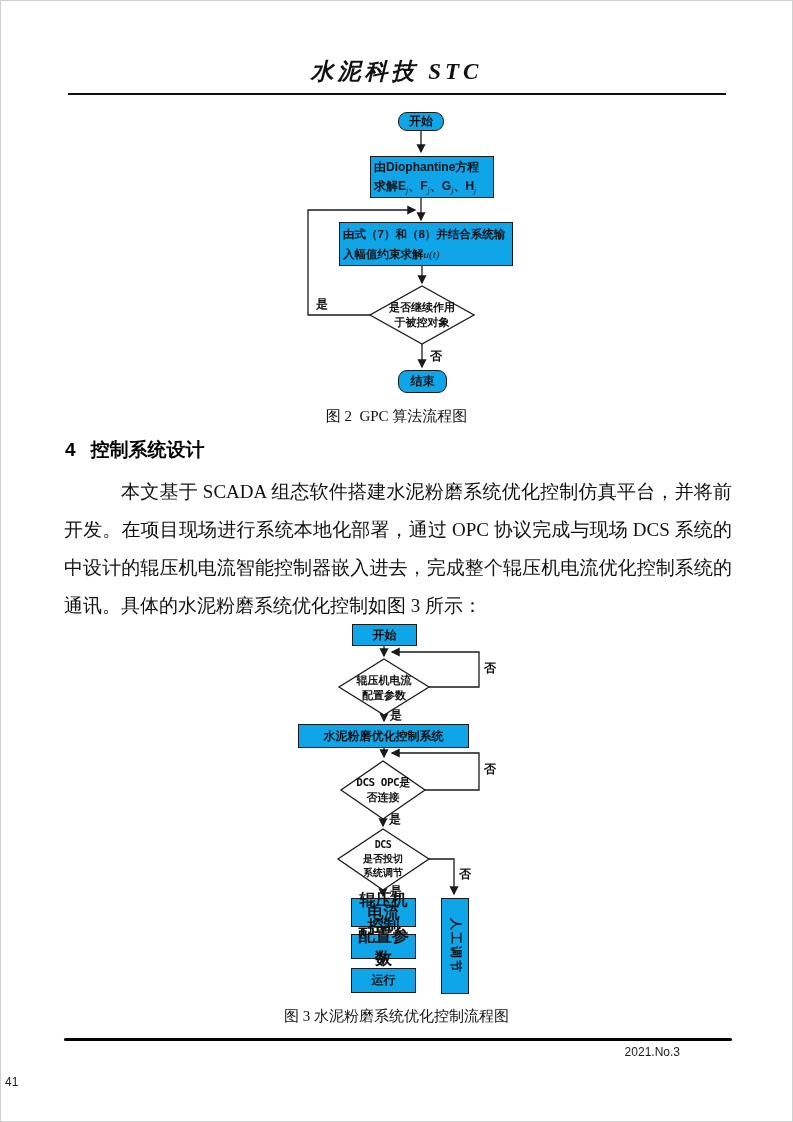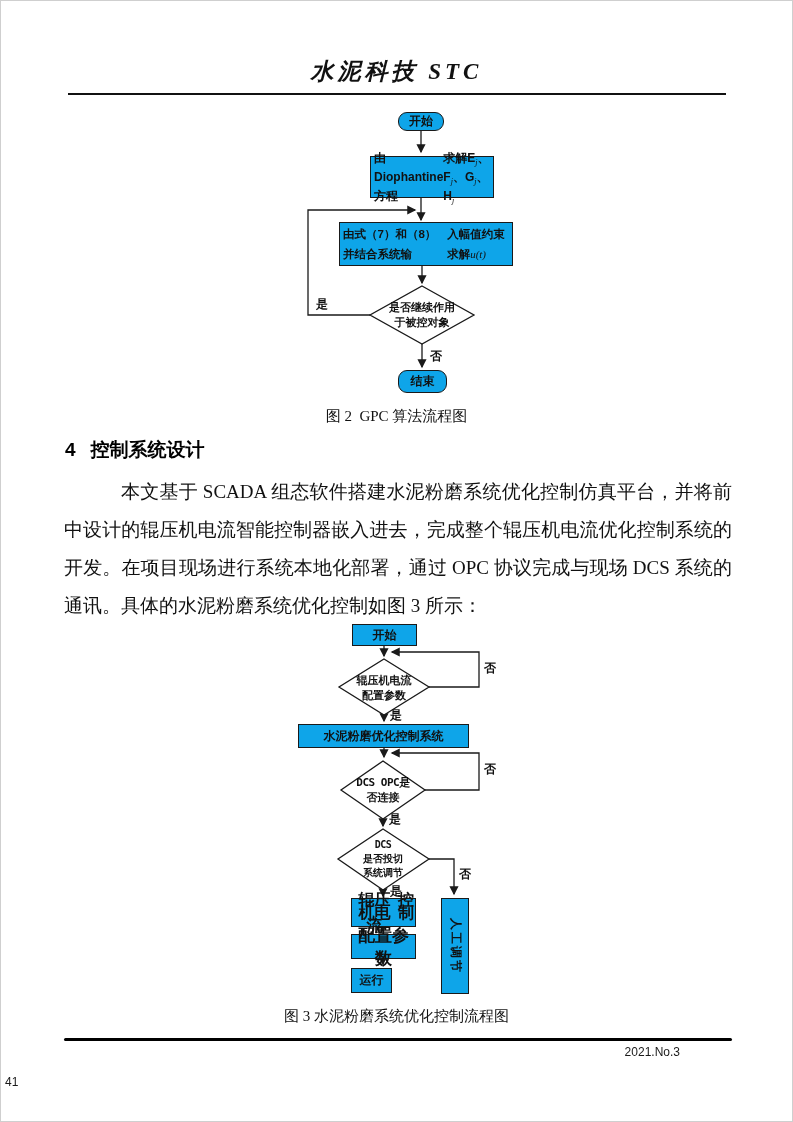--- a/index.html
+++ b/index.html
@@ -28,21 +28,21 @@
   .jl{text-align-last:justify;}
   .indent{text-indent:57px;}
   
   .wires{left:0;top:0;width:793px;height:1122px;z-index:1;}
   .box{
     border:1.4px solid #1a1a1a;background:#0ea5e9;z-index:2;box-sizing:border-box;
     display:flex;align-items:center;justify-content:center;text-align:center;
     font:600 12px "Liberation Sans","DejaVu Sans",sans-serif;color:#111;
   }
   .round{border-radius:9px;}
-  .stack{display:flex;flex-direction:row;width:100%;}
+  .stack{display:flex;flex-direction:column;width:100%;}
   .leftalign{justify-content:flex-start;text-align:left;padding:1px 3px;}
   .dtext{
     z-index:2;display:flex;flex-direction:column;align-items:center;justify-content:center;
     text-align:center;font:600 11px/15px "Liberation Sans","DejaVu Sans",sans-serif;color:#111;
   }
   .lbl{z-index:3;font:600 12px "Liberation Sans","DejaVu Sans",sans-serif;color:#111;}
   .caption{
     left:0;width:100%;text-align:center;font:15px "Liberation Serif","DejaVu Serif",serif;
     color:#111;white-space:pre;z-index:2;
   }
@@ -126,22 +126,22 @@
 
   <div class="abs caption" style="top:406px;">图 2  GPC 算法流程图</div>
 
   <div class="abs heading">
     <span>4</span>
     <span>控制系统设计</span>
   </div>
 
   <div class="abs body-text">
     <div class="bline jl indent">本文基于 SCADA 组态软件搭建水泥粉磨系统优化控制仿真平台，并将前文</div>
+    <div class="bline jl">开发。在项目现场进行系统本地化部署，通过 OPC 协议完成与现场 DCS 系统的</div>
     <div class="bline jl">中设计的辊压机电流智能控制器嵌入进去，完成整个辊压机电流优化控制系统的</div>
-    <div class="bline jl">开发。在项目现场进行系统本地化部署，通过 OPC 协议完成与现场 DCS 系统的</div>
     <div class="bline">通讯。具体的水泥粉磨系统优化控制如图 3 所示：</div>
   </div>
 
   <div class="abs box" style="left:351px;top:623px;width:65px;height:22px;">
     <span>开始</span>
   </div>
 
   <div class="abs dtext" style="left:341px;top:671px;width:84px;height:31px;">
     <div>辊压机电流</div>
     <div>配置参数</div>
@@ -172,21 +172,21 @@
     <div class="stack">
       <div>辊压机电流</div>
       <div>控制</div>
     </div>
   </div>
 
   <div class="abs box" style="left:350px;top:933px;width:65px;height:25px;font-size:17px;">
     <span>配置参数</span>
   </div>
 
-  <div class="abs box" style="left:350px;top:967px;width:41px;height:25px;">
+  <div class="abs box" style="left:350px;top:967px;width:65px;height:25px;">
     <span>运行</span>
   </div>
 
   <div class="abs box" style="left:440px;top:897px;width:28px;height:96px;">
     <div class="vtext">人工调节</div>
   </div>
 
   <div class="abs caption" style="top:1006px;">图 3 水泥粉磨系统优化控制流程图</div>
 
   <div class="abs frule"></div>

